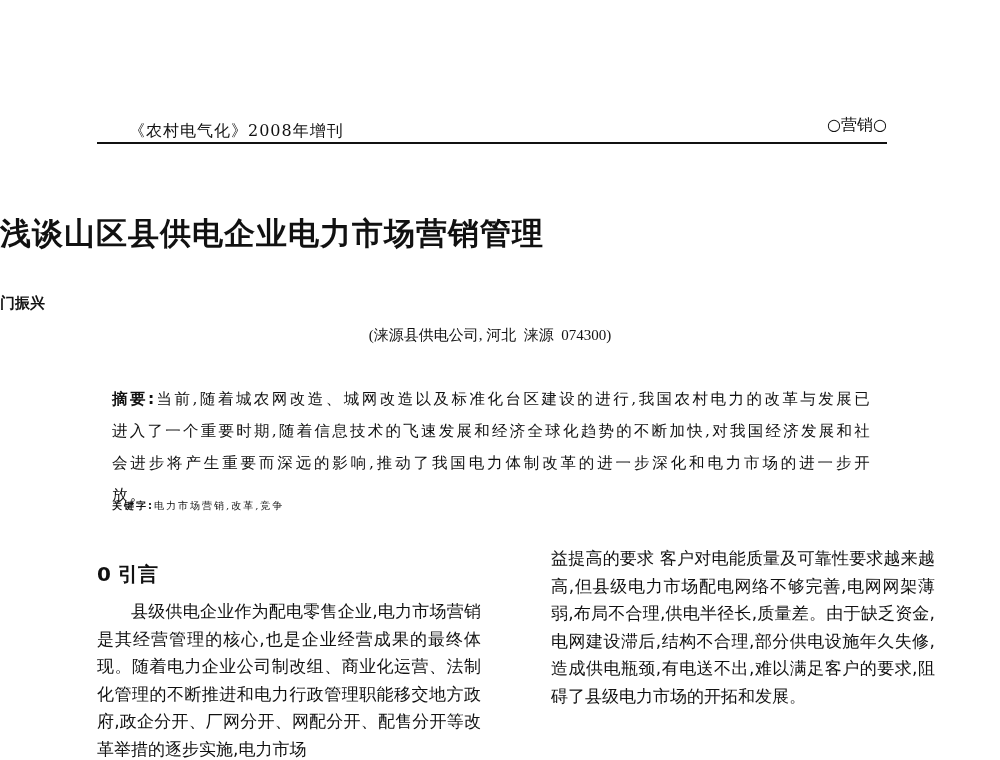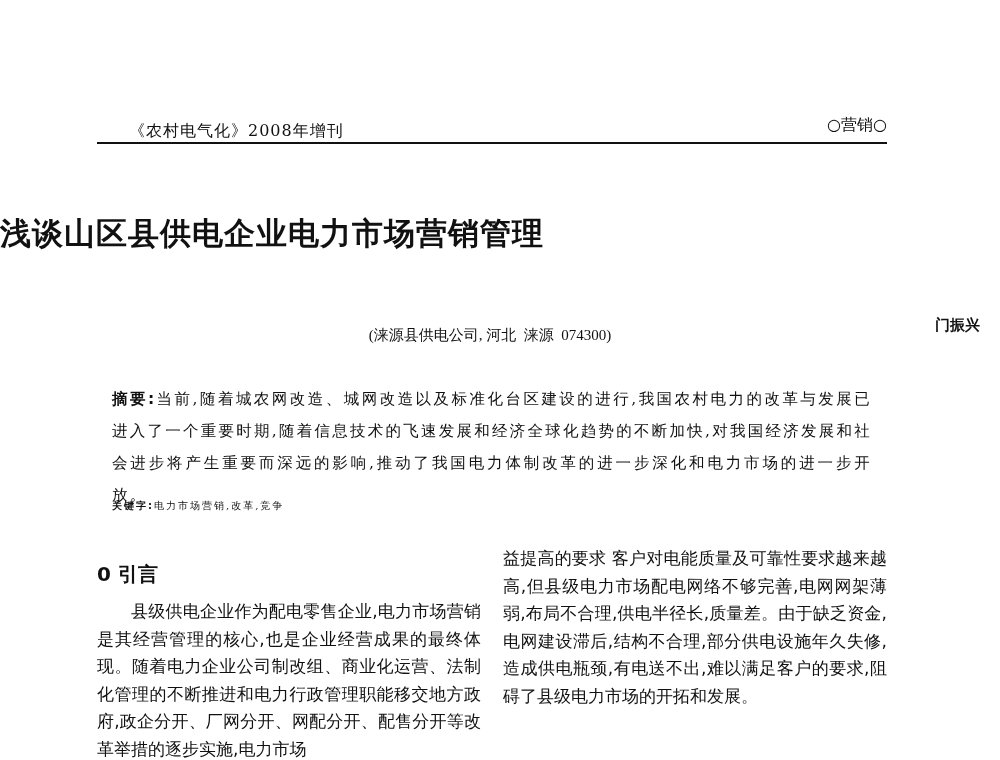--- a/index.html
+++ b/index.html
@@ -18,21 +18,21 @@
       right: 113px; top: 115px; font-size: 16px; white-space: nowrap;
     }
     .head-rule {
       left: 97px; top: 142px; width: 790px; height: 2px; background: #111;
     }
     .title {
       left: 0; width: 980px; top: 213px; text-align: left;
       font-size: 31px; font-weight: bold; letter-spacing: 1px; white-space: nowrap;
     }
     .author {
-      left: 0; width: 980px; top: 316px; text-align: right;
+      left: 0; width: 980px; top: 294px; text-align: left;
       font-size: 15px; font-family: Liberation Mono, monospace; font-weight: bold;
     }
     .affil {
       left: 0; width: 980px; top: 326px; text-align: center;
       font-size: 15px; font-family: Liberation Serif, serif; white-space: pre;
     }
     .abstract {
       left: 112px; top: 383px; width: 760px;
       font-size: 15.5px; line-height: 32px; letter-spacing: 2.2px;
       font-family: "DejaVu Serif", serif; text-align: justify;
@@ -72,15 +72,15 @@
 
 <div class="abs keywords">
   <span class="label">关键字:</span><span>电力市场营销,改革,竞争</span>
 </div>
 
 <div class="abs col col-left">
   <div class="section-heading">0 引言</div>
   <p class="para">县级供电企业作为配电零售企业,电力市场营销是其经营管理的核心,也是企业经营成果的最终体现。随着电力企业公司制改组、商业化运营、法制化管理的不断推进和电力行政管理职能移交地方政府,政企分开、厂网分开、网配分开、配售分开等改革举措的逐步实施,电力市场</p>
 </div>
 
-<div class="abs col col-right" style="top:545px;">
+<div class="abs col col-right" style="top:545px;margin-left:48px;">
   <p class="para noindent">益提高的要求 客户对电能质量及可靠性要求越来越高,但县级电力市场配电网络不够完善,电网网架薄弱,布局不合理,供电半径长,质量差。由于缺乏资金,电网建设滞后,结构不合理,部分供电设施年久失修,造成供电瓶颈,有电送不出,难以满足客户的要求,阻碍了县级电力市场的开拓和发展。</p>
 </div>
 
 </body></html>

